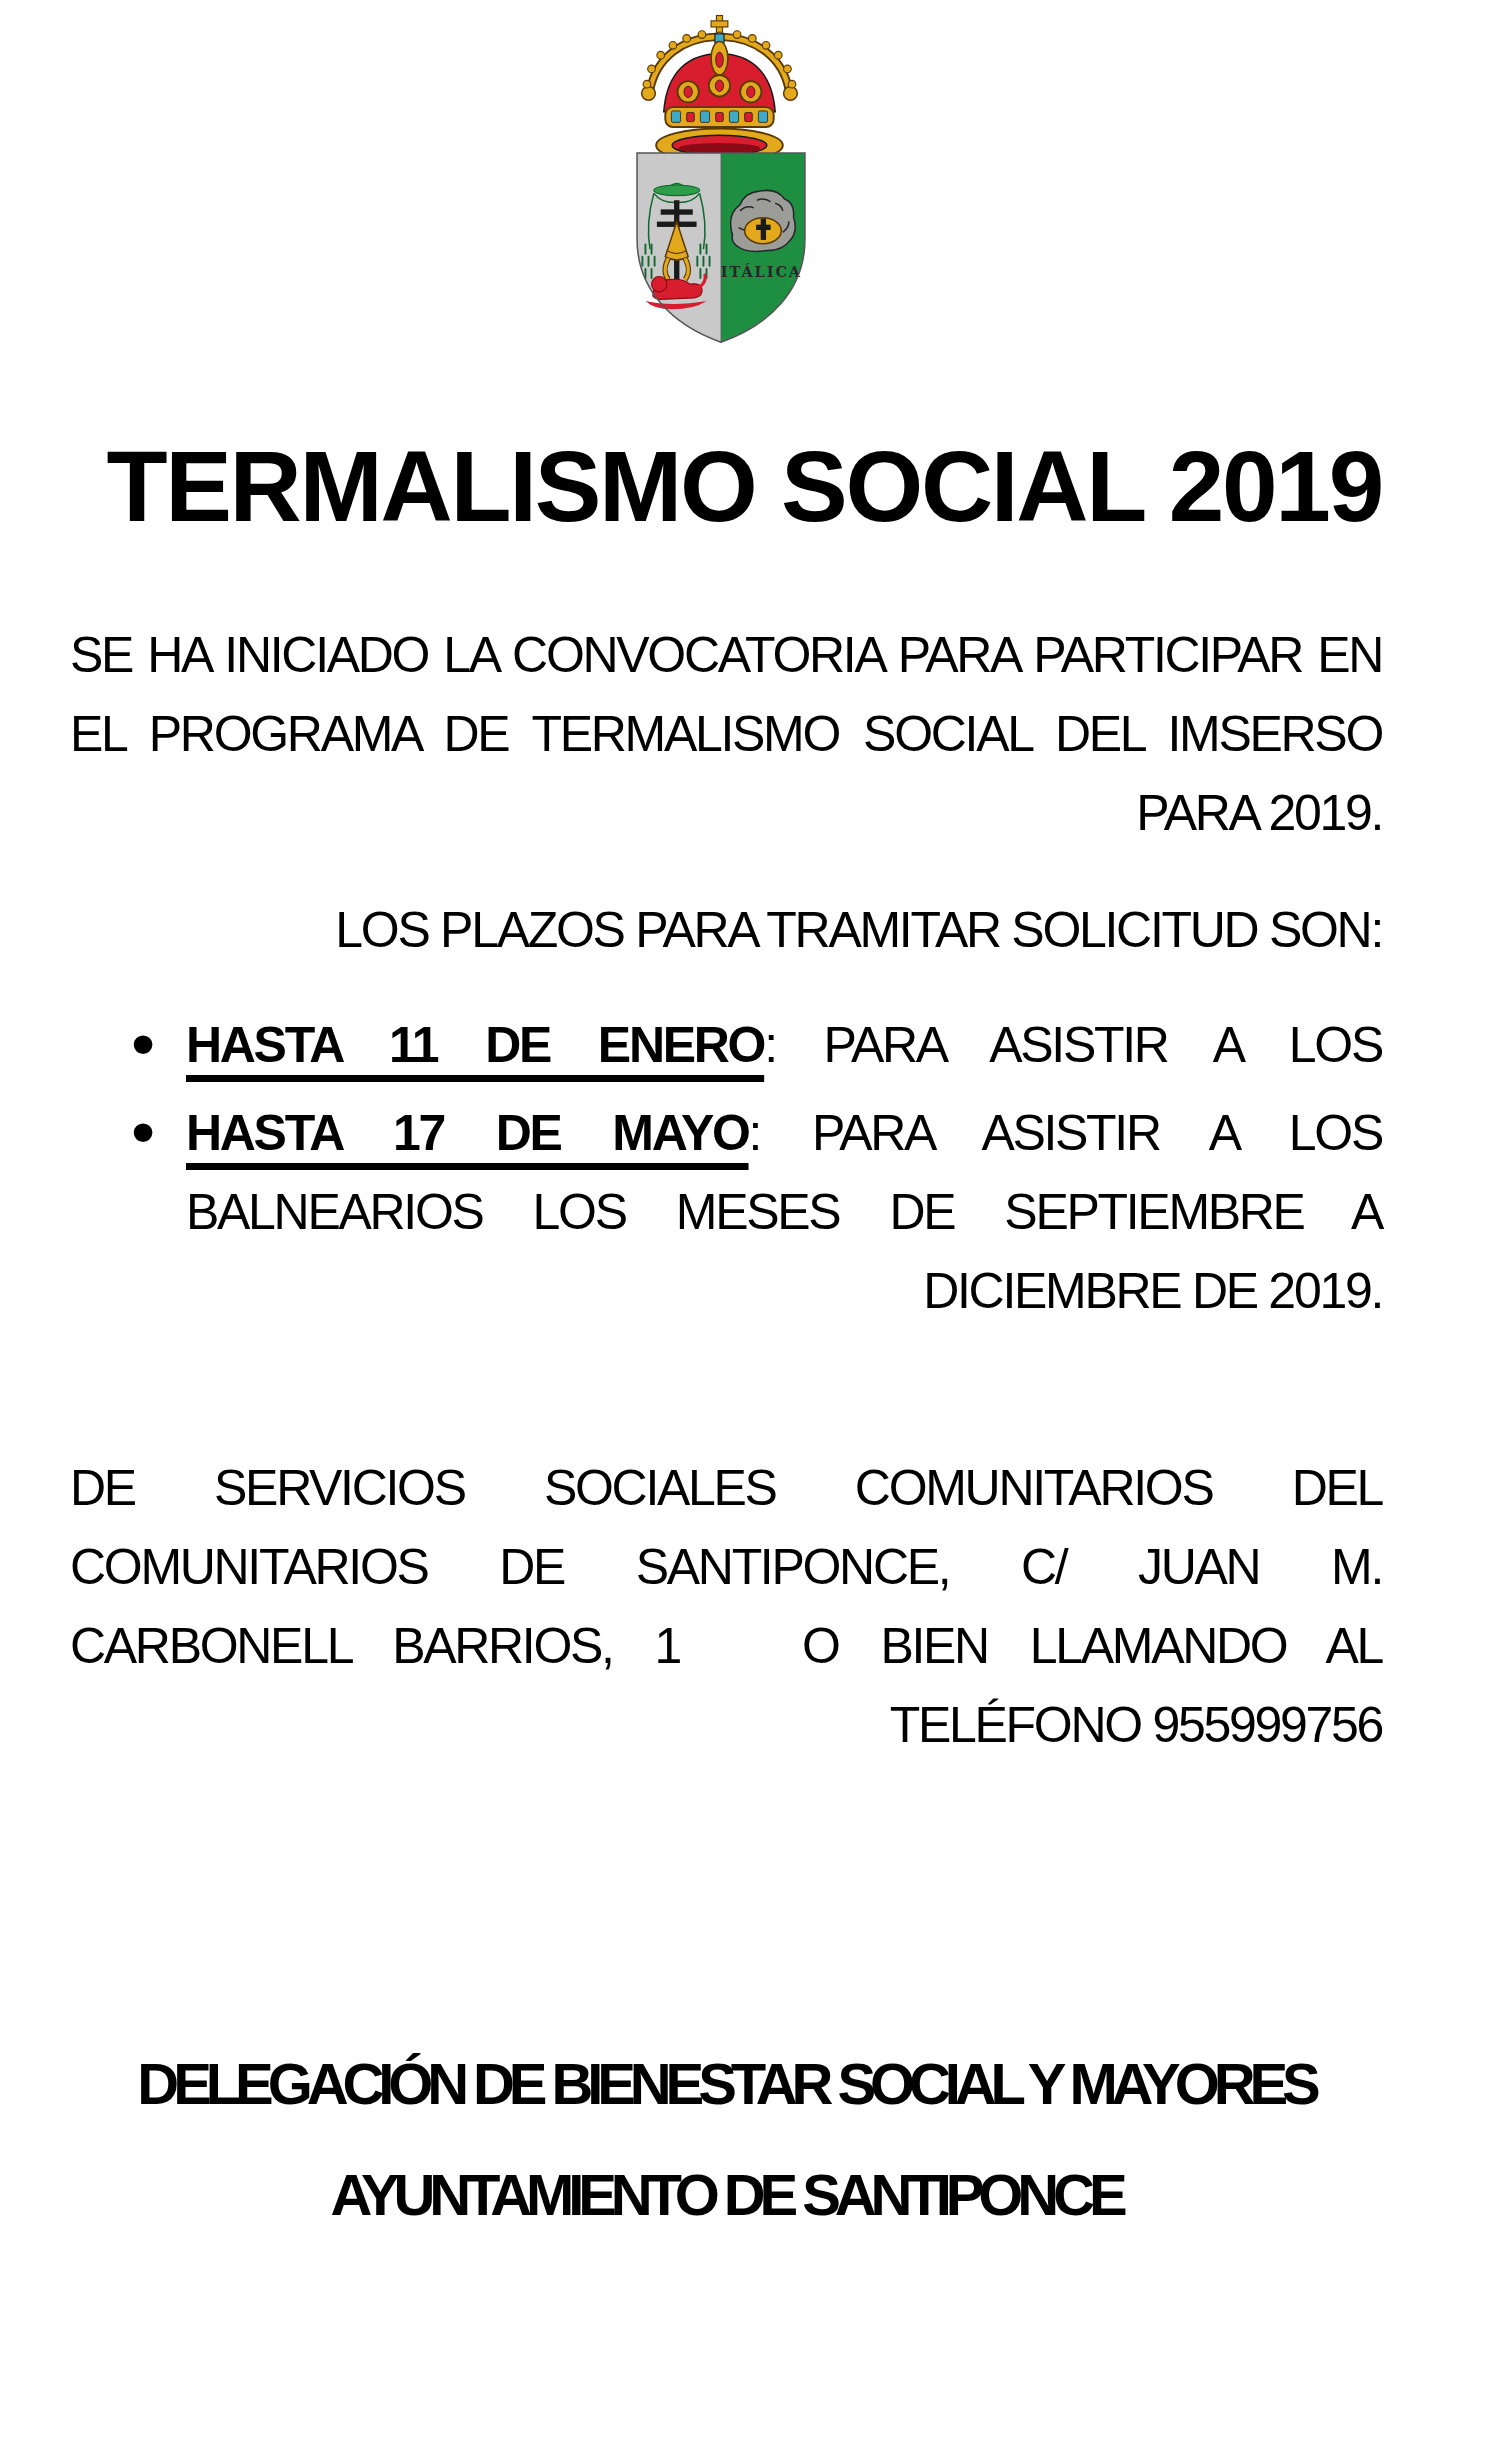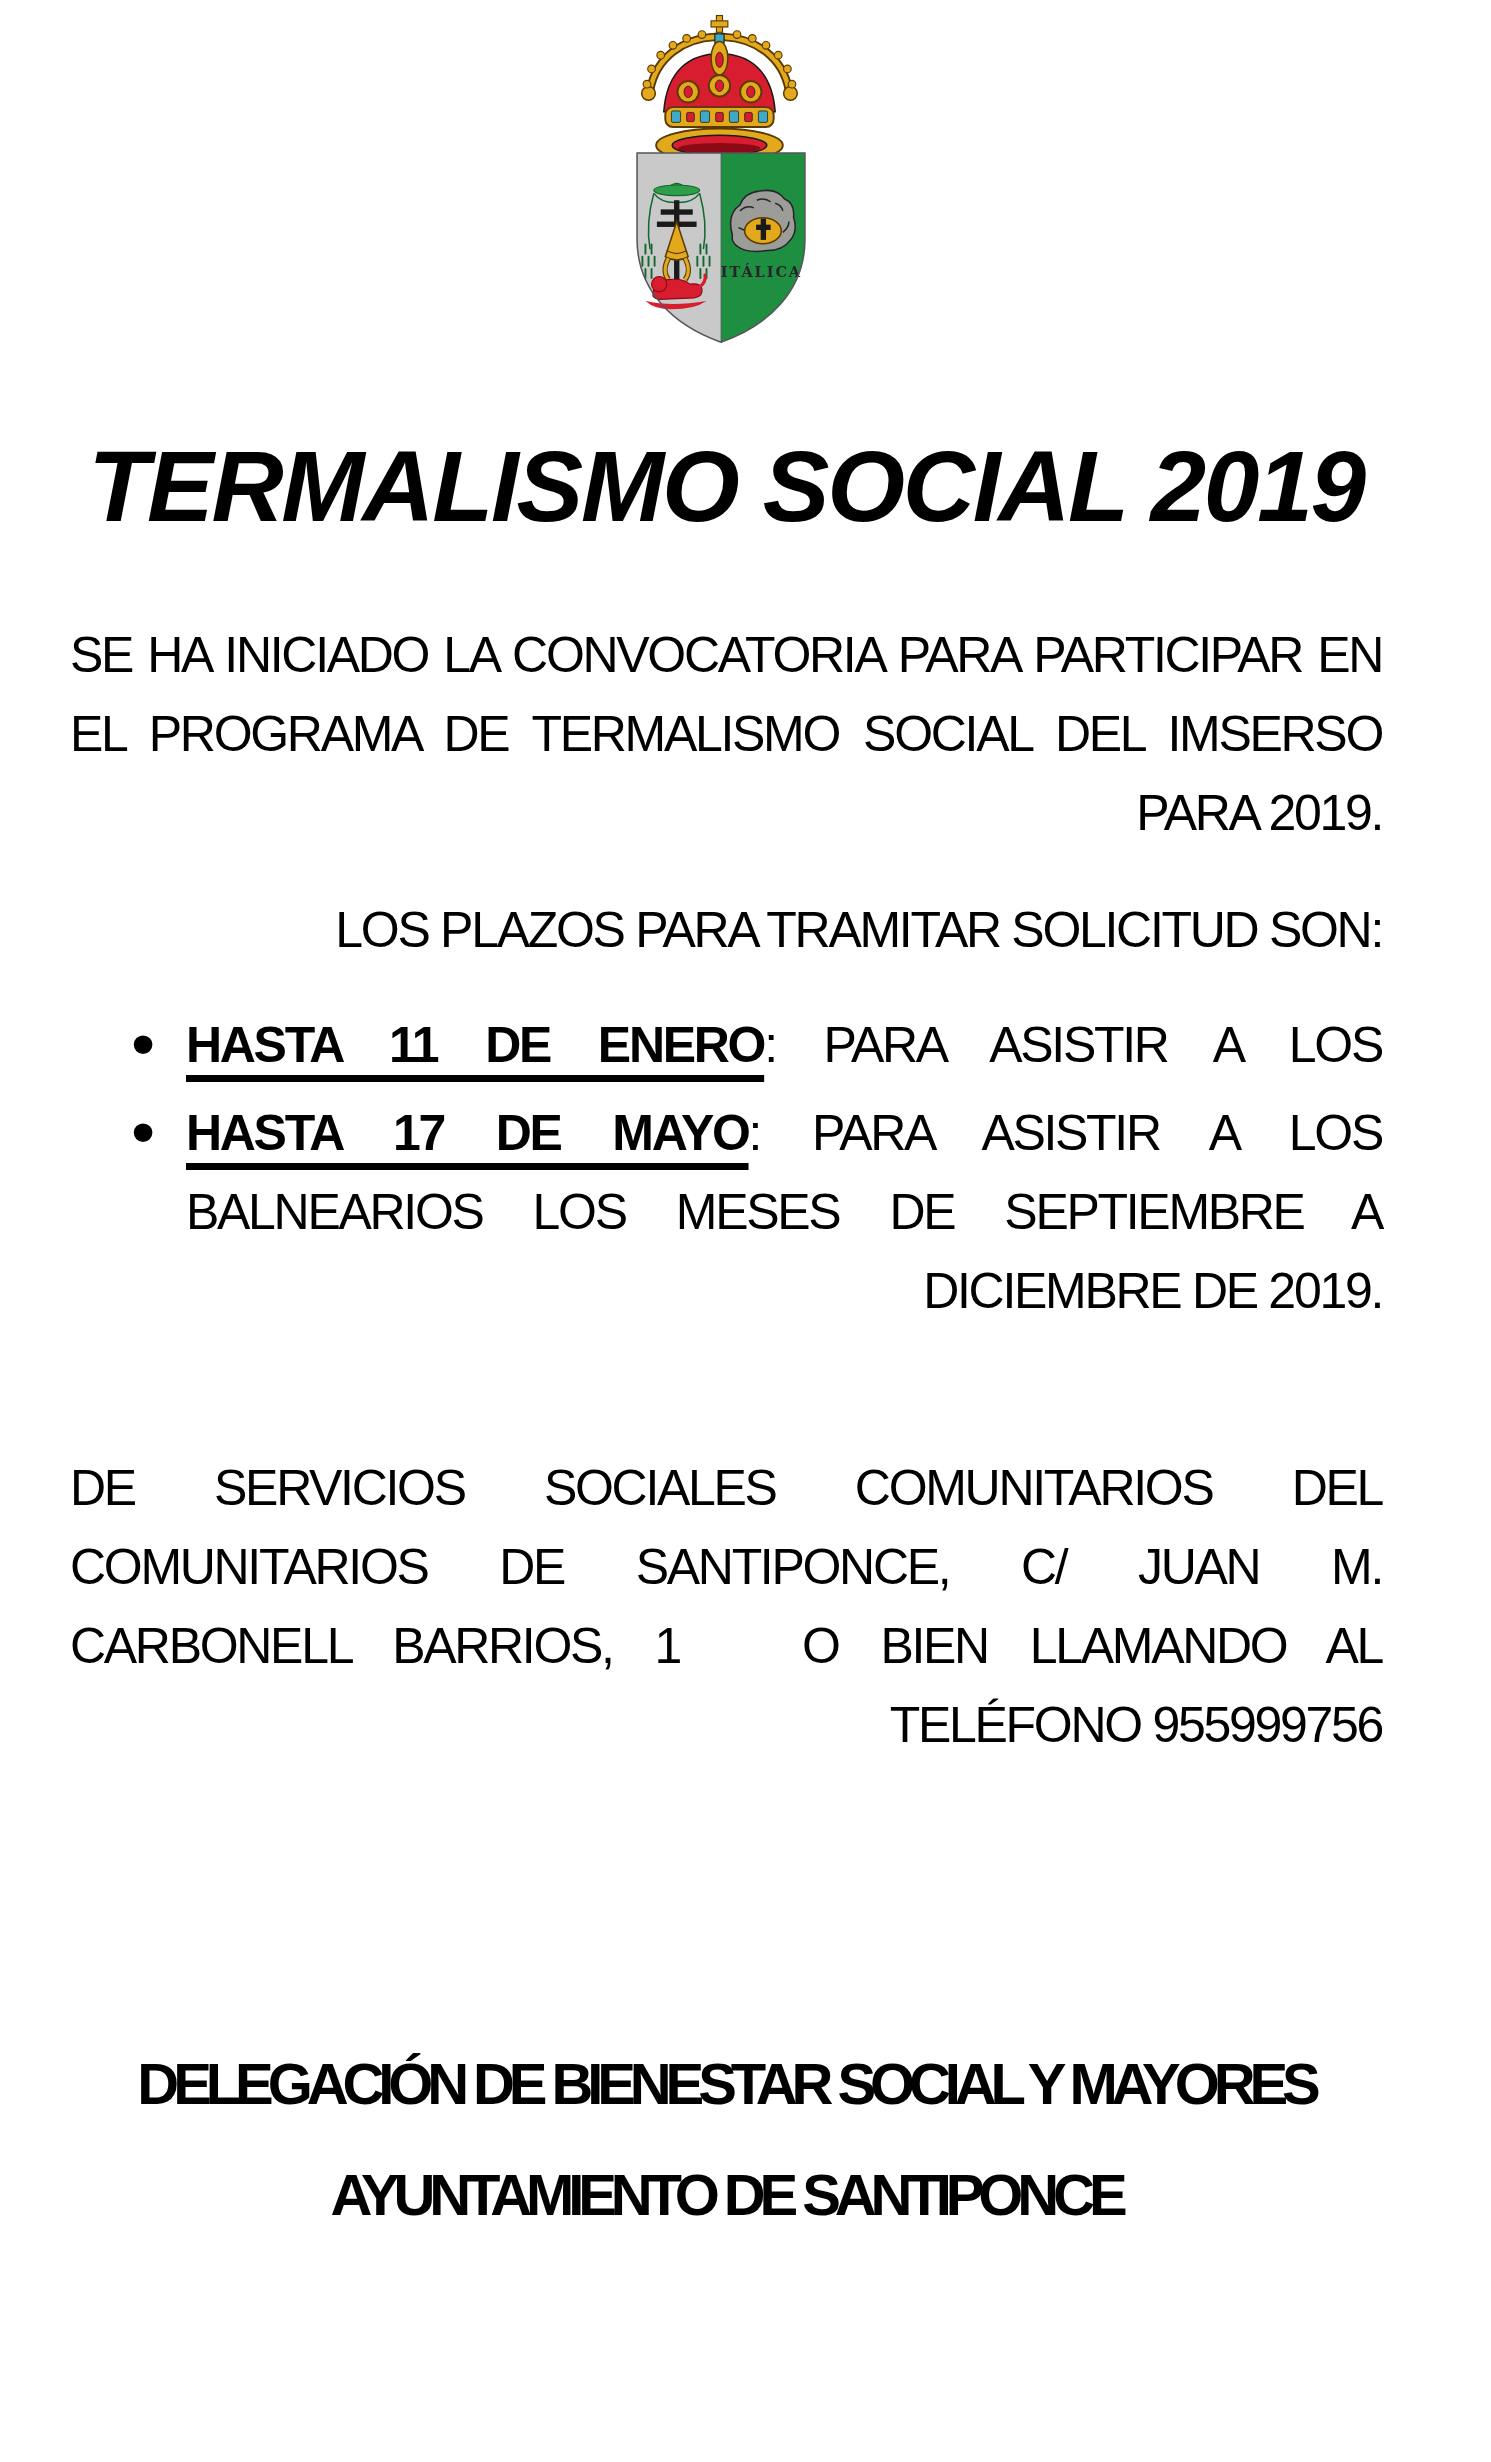--- a/index.html
+++ b/index.html
@@ -28,21 +28,21 @@
   .f-ink { fill: var(--ink); }
   .motto {
     font-family: "DejaVu Serif", "Liberation Serif", serif;
     font-size: 19px; font-weight: 700; letter-spacing: 2.5px;
     fill: #26262a;
   }
   
   .title {
     margin: 90px 0 0 0;
     font-size: 100px; line-height: 100px; font-weight: 700;
-    letter-spacing: -2.3px; text-align: center; white-space: nowrap; font-style: italic;
+    letter-spacing: -2.3px; text-align: right; white-space: nowrap;
   }
   .body-text { font-size: 50px; line-height: 79px; letter-spacing: -2.3px; }
   .jline { text-align: justify; text-align-last: justify; }
   .lline { text-align: right; }
   .intro { margin-top: 80px; }
   .plazos { margin-top: 38px; }
   .bullet-item { display: flex; }
   .bullet-item.first { margin-top: 36px; }
   .bullet-item.second { margin-top: 9.2px; }
   .bullet {

